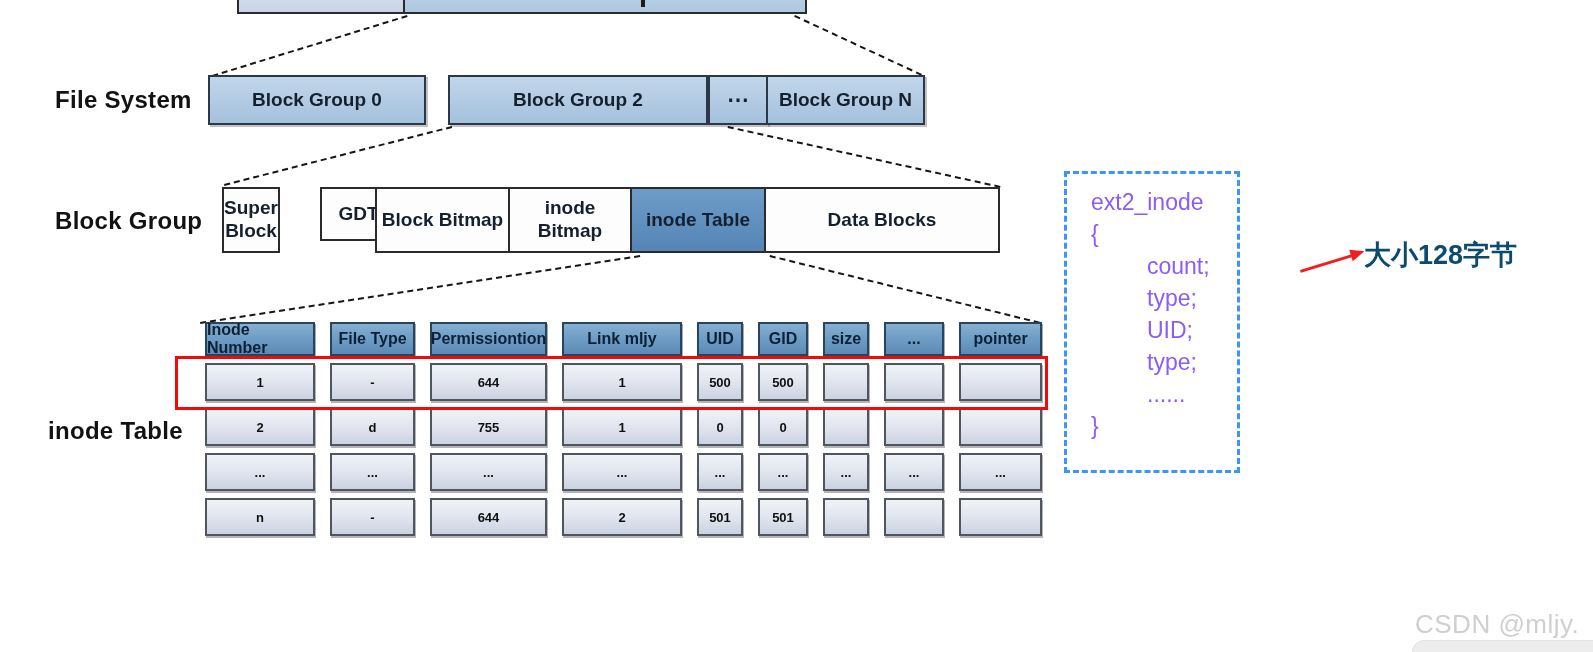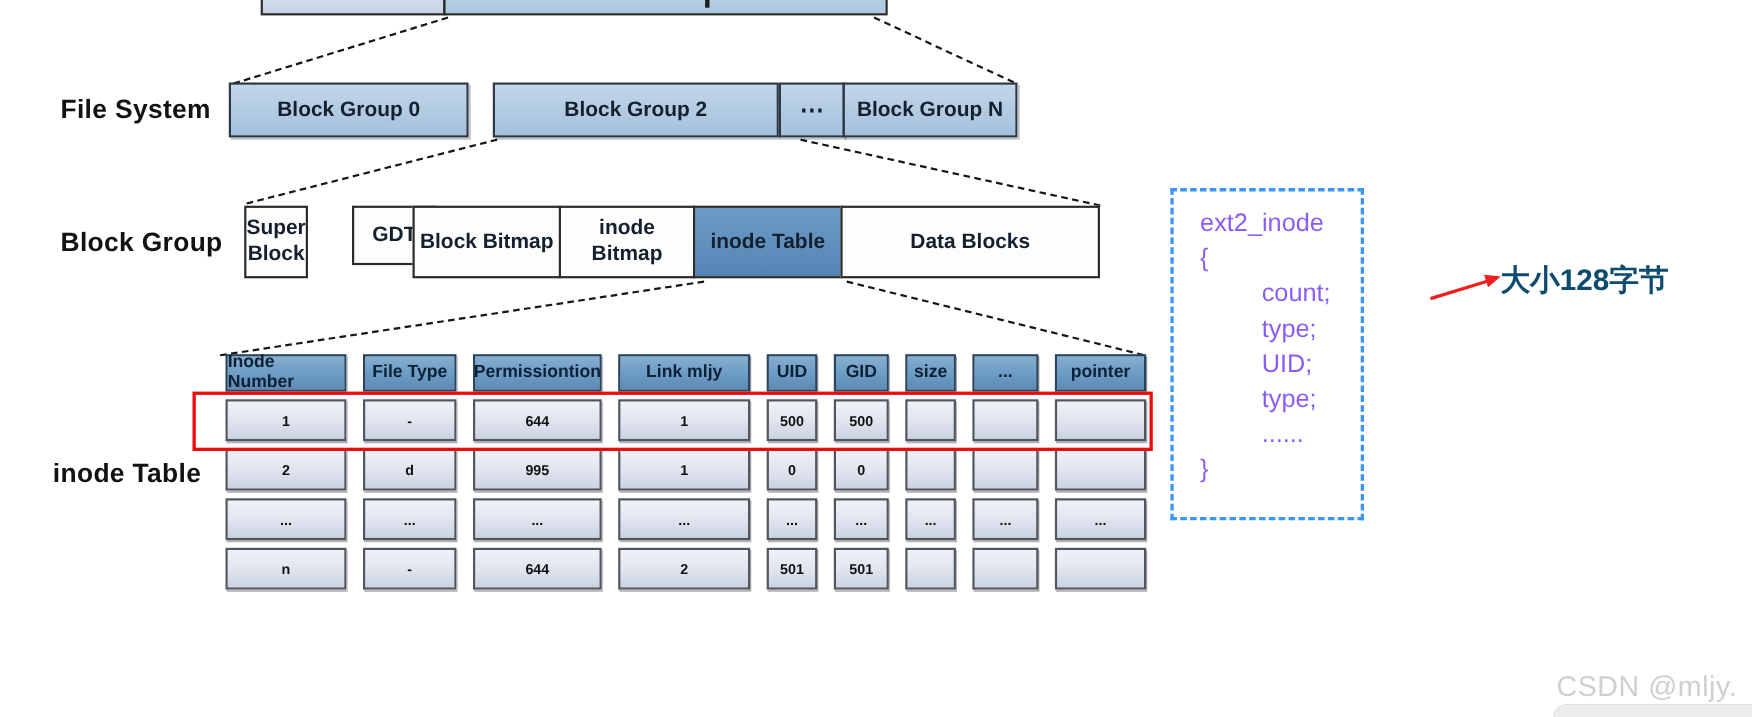--- a/index.html
+++ b/index.html
@@ -117,21 +117,21 @@
     <div class="td">644</div>
     <div class="td">1</div>
     <div class="td">500</div>
     <div class="td">500</div>
     <div class="td"></div>
     <div class="td"></div>
     <div class="td"></div>
 
     <div class="td">2</div>
     <div class="td">d</div>
-    <div class="td">995</div>
+    <div class="td">755</div>
     <div class="td">1</div>
     <div class="td">0</div>
     <div class="td">0</div>
     <div class="td"></div>
     <div class="td"></div>
     <div class="td"></div>
 
     <div class="td">...</div>
     <div class="td">...</div>
     <div class="td">...</div>

